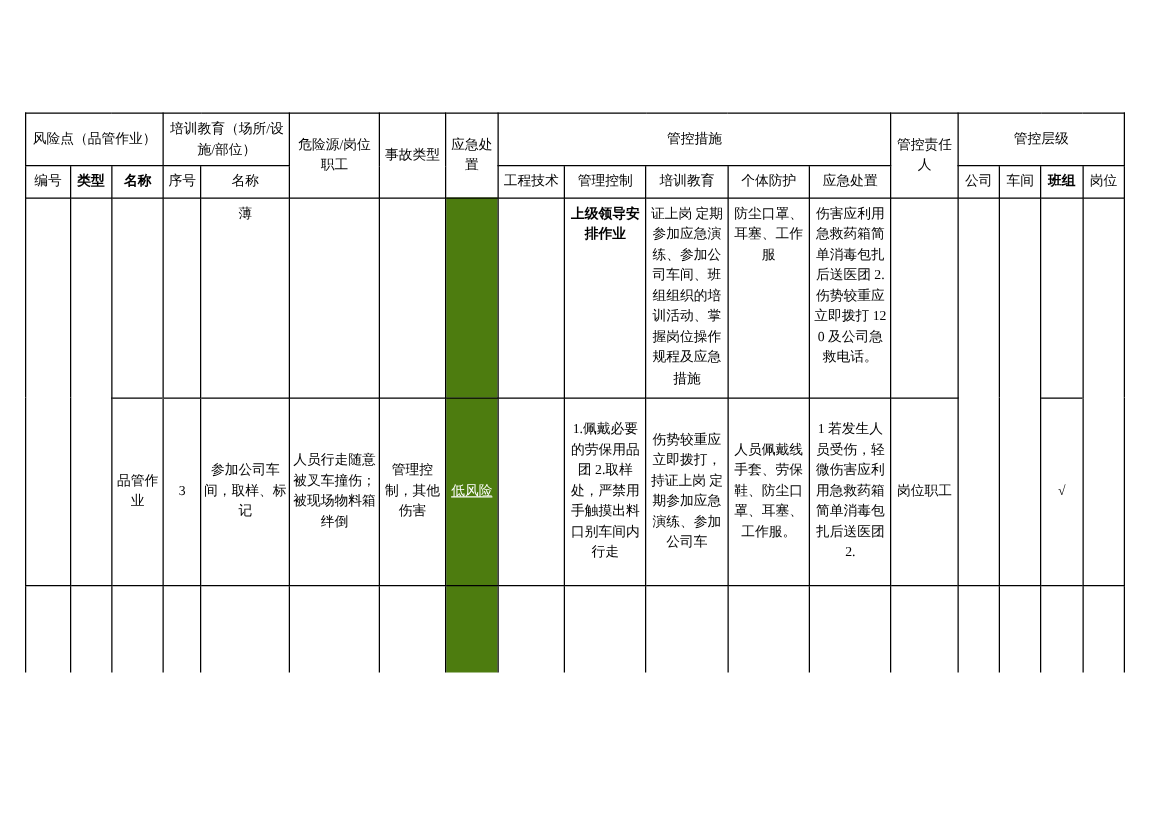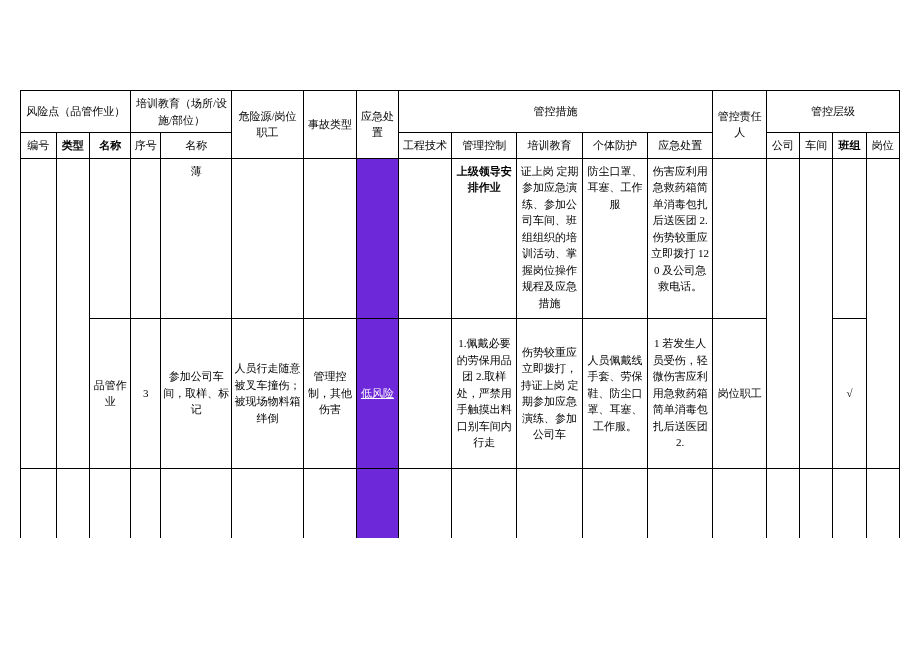--- a/index.html
+++ b/index.html
@@ -28,21 +28,21 @@
       word-break: break-all;
       line-height: 1.5;
     }
     th {
       font-weight: normal;
     }
     .bold {
       font-weight: bold;
     }
     .blue-bg {
-      background: #6d28d9;
+      background: #4d7c0f;
       color: #fff;
       text-decoration: underline;
     }
     .col-bianhao { width: 30px; }
     .col-leixing { width: 28px; }
     .col-mingcheng { width: 35px; }
     .col-xuhao { width: 25px; }
     .col-buzhou { width: 60px; }
     .col-weixian { width: 60px; }
     .col-shigu { width: 45px; }

